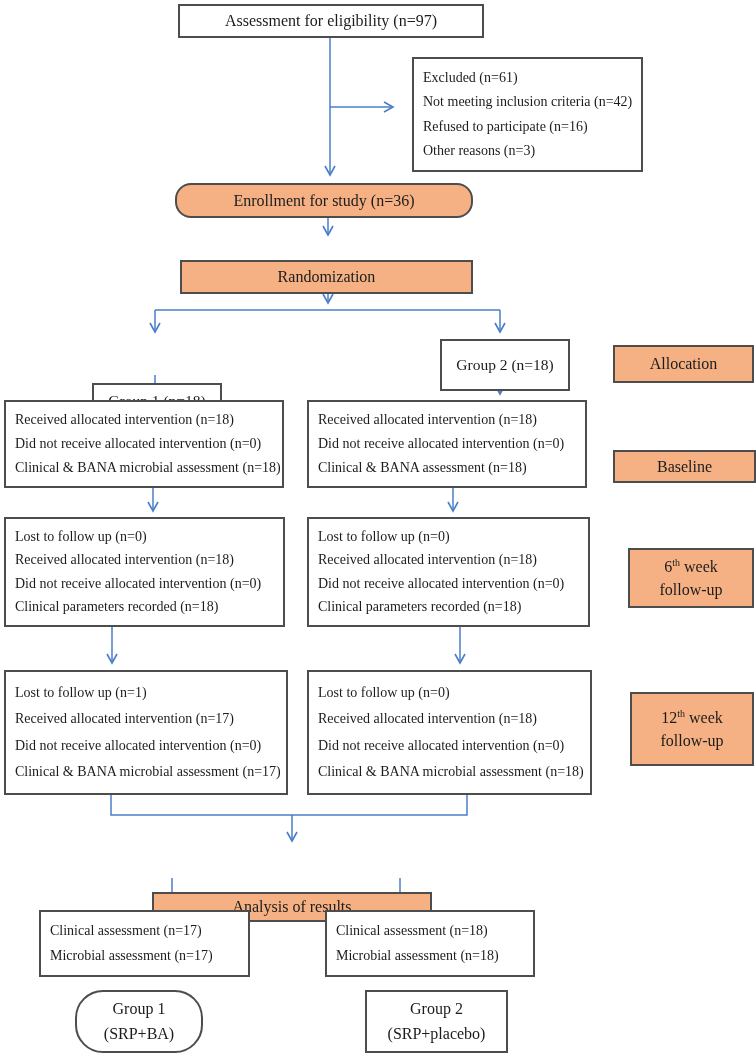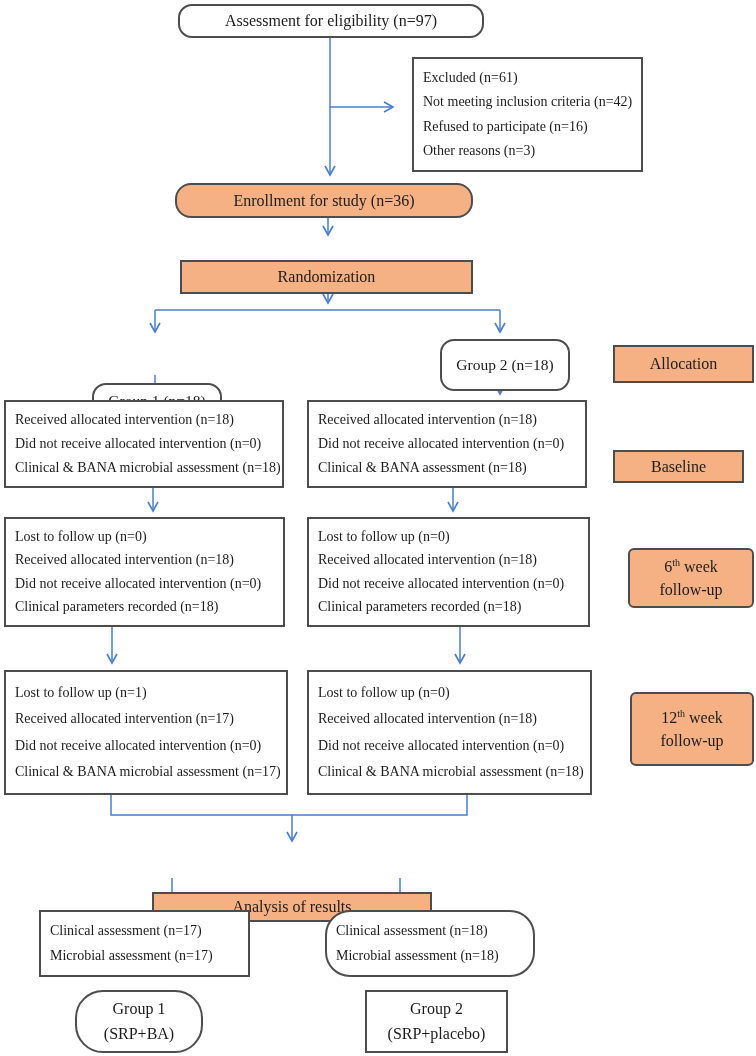--- a/index.html
+++ b/index.html
@@ -2,27 +2,27 @@
 <html><head>
 <meta charset="utf-8">
 <style>
   html,body{margin:0;padding:0;background:#fff;}
   .canvas{position:relative;width:756px;height:1056px;background:#fff;
           font-family:"Liberation Serif",serif;color:#1c1c1c;overflow:hidden;}
   svg.conn{position:absolute;left:0;top:0;pointer-events:none;}
   .box{position:absolute;background:#fff;border:2px solid #4d4d4d;box-sizing:border-box;}
   .obox{position:absolute;background:#f5b183;border:2px solid #4d4d4d;box-sizing:border-box;
         display:flex;align-items:center;justify-content:center;font-size:16px;}
-  .center{display:flex;align-items:center;justify-content:center;font-size:15.5px;border-radius:14px;}
+  .center{display:flex;align-items:center;justify-content:center;font-size:15.5px;}
   .lines{display:flex;flex-direction:column;justify-content:space-evenly;
          padding:2px 0 2px 9px;font-size:14px;}
   .lines div{white-space:nowrap;}
   .stack{display:flex;flex-direction:column;justify-content:space-evenly;align-items:center;font-size:16px;}
   .stage2{display:flex;flex-direction:column;align-items:center;justify-content:center;
-          line-height:1.45;font-size:16px;border-radius:6px;}
+          line-height:1.45;font-size:16px;}
   sup{font-size:10px;line-height:0;}
 </style>
 </head>
 <body>
 
 <div class="canvas">
 
   <svg class="conn" width="756" height="1056" viewBox="0 0 756 1056">
     <defs>
       <marker id="ah" viewBox="0 0 12 12" refX="9" refY="6" markerWidth="12" markerHeight="12" orient="auto" markerUnits="userSpaceOnUse">
@@ -84,21 +84,21 @@
     <div>Received allocated intervention (n=18)</div>
     <div>Did not receive allocated intervention (n=0)</div>
     <div>Clinical &amp; BANA microbial assessment (n=18)</div>
   </div>
   <div class="box lines" style="left:307px;top:400px;width:280px;height:88px;">
     <div>Received allocated intervention (n=18)</div>
     <div>Did not receive allocated intervention (n=0)</div>
     <div>Clinical &amp; BANA assessment (n=18)</div>
   </div>
 
-  <div class="obox" style="left:613px;top:450px;width:131px;height:33px;">
+  <div class="obox" style="left:613px;top:450px;width:143px;height:33px;">
     <span>Baseline</span>
   </div>
 
   <div class="box lines" style="left:4px;top:517px;width:281px;height:110px;">
     <div>Lost to follow up (n=0)</div>
     <div>Received allocated intervention (n=18)</div>
     <div>Did not receive allocated intervention (n=0)</div>
     <div>Clinical parameters recorded (n=18)</div>
   </div>
   <div class="box lines" style="left:307px;top:517px;width:283px;height:110px;">
@@ -136,21 +136,21 @@
   </div>
 
   <div class="obox" style="left:152px;top:848px;width:280px;height:30px;margin-top:44px;">
     <span>Analysis of results</span>
   </div>
 
   <div class="box lines" style="left:39px;top:910px;width:211px;height:67px;">
     <div>Clinical assessment (n=17)</div>
     <div>Microbial assessment (n=17)</div>
   </div>
-  <div class="box lines" style="left:325px;top:910px;width:210px;height:67px;border-radius:25px;">
+  <div class="box lines" style="left:325px;top:910px;width:210px;height:67px;">
     <div>Clinical assessment (n=18)</div>
     <div>Microbial assessment (n=18)</div>
   </div>
 
   <div class="box stack" style="left:75px;top:990px;width:128px;height:63px;border-radius:28px;">
     <div>Group 1</div>
     <div>(SRP+BA)</div>
   </div>
   <div class="box stack" style="left:365px;top:990px;width:143px;height:63px;">
     <div>Group 2</div>

